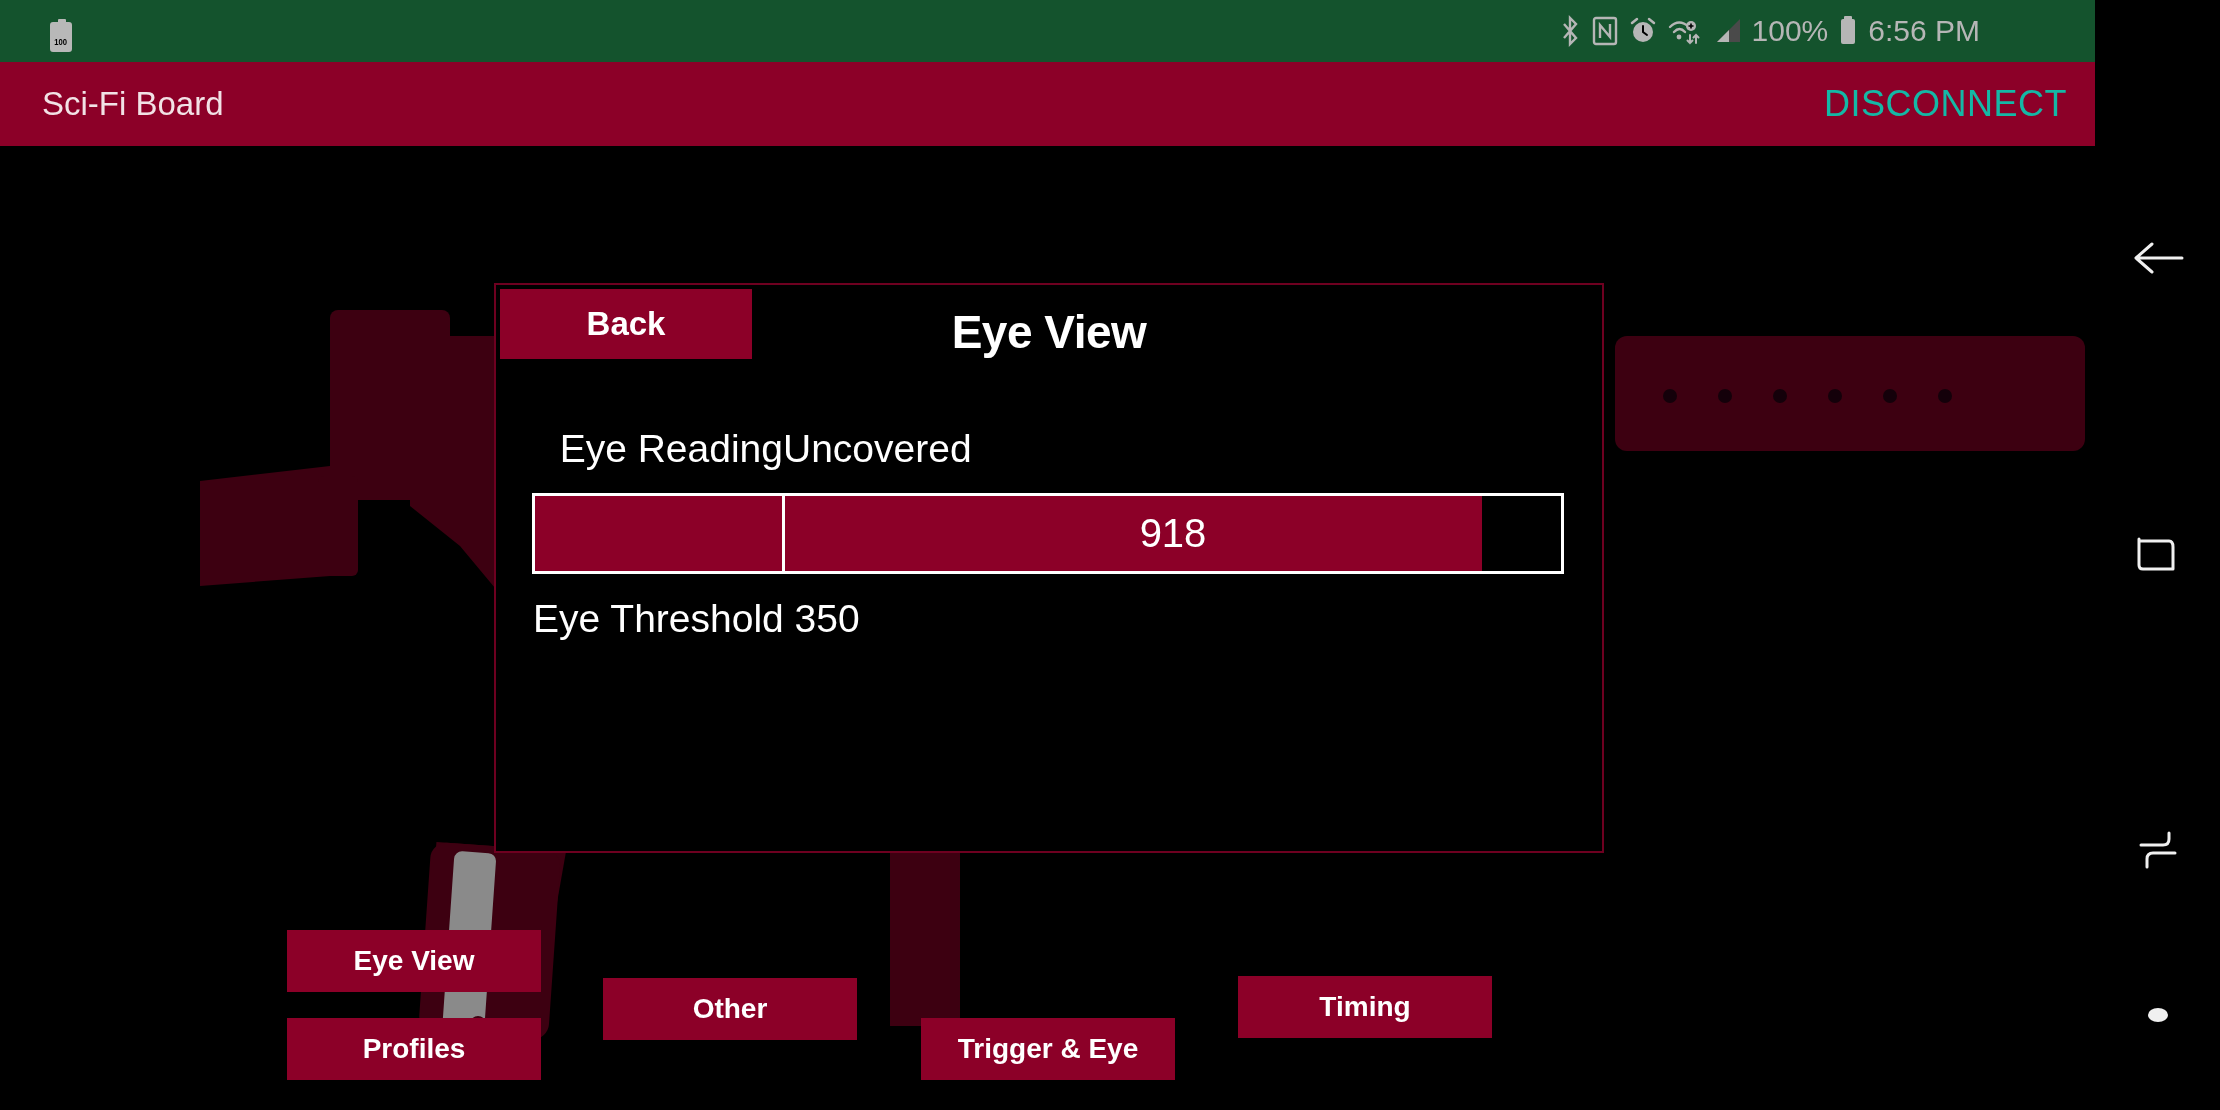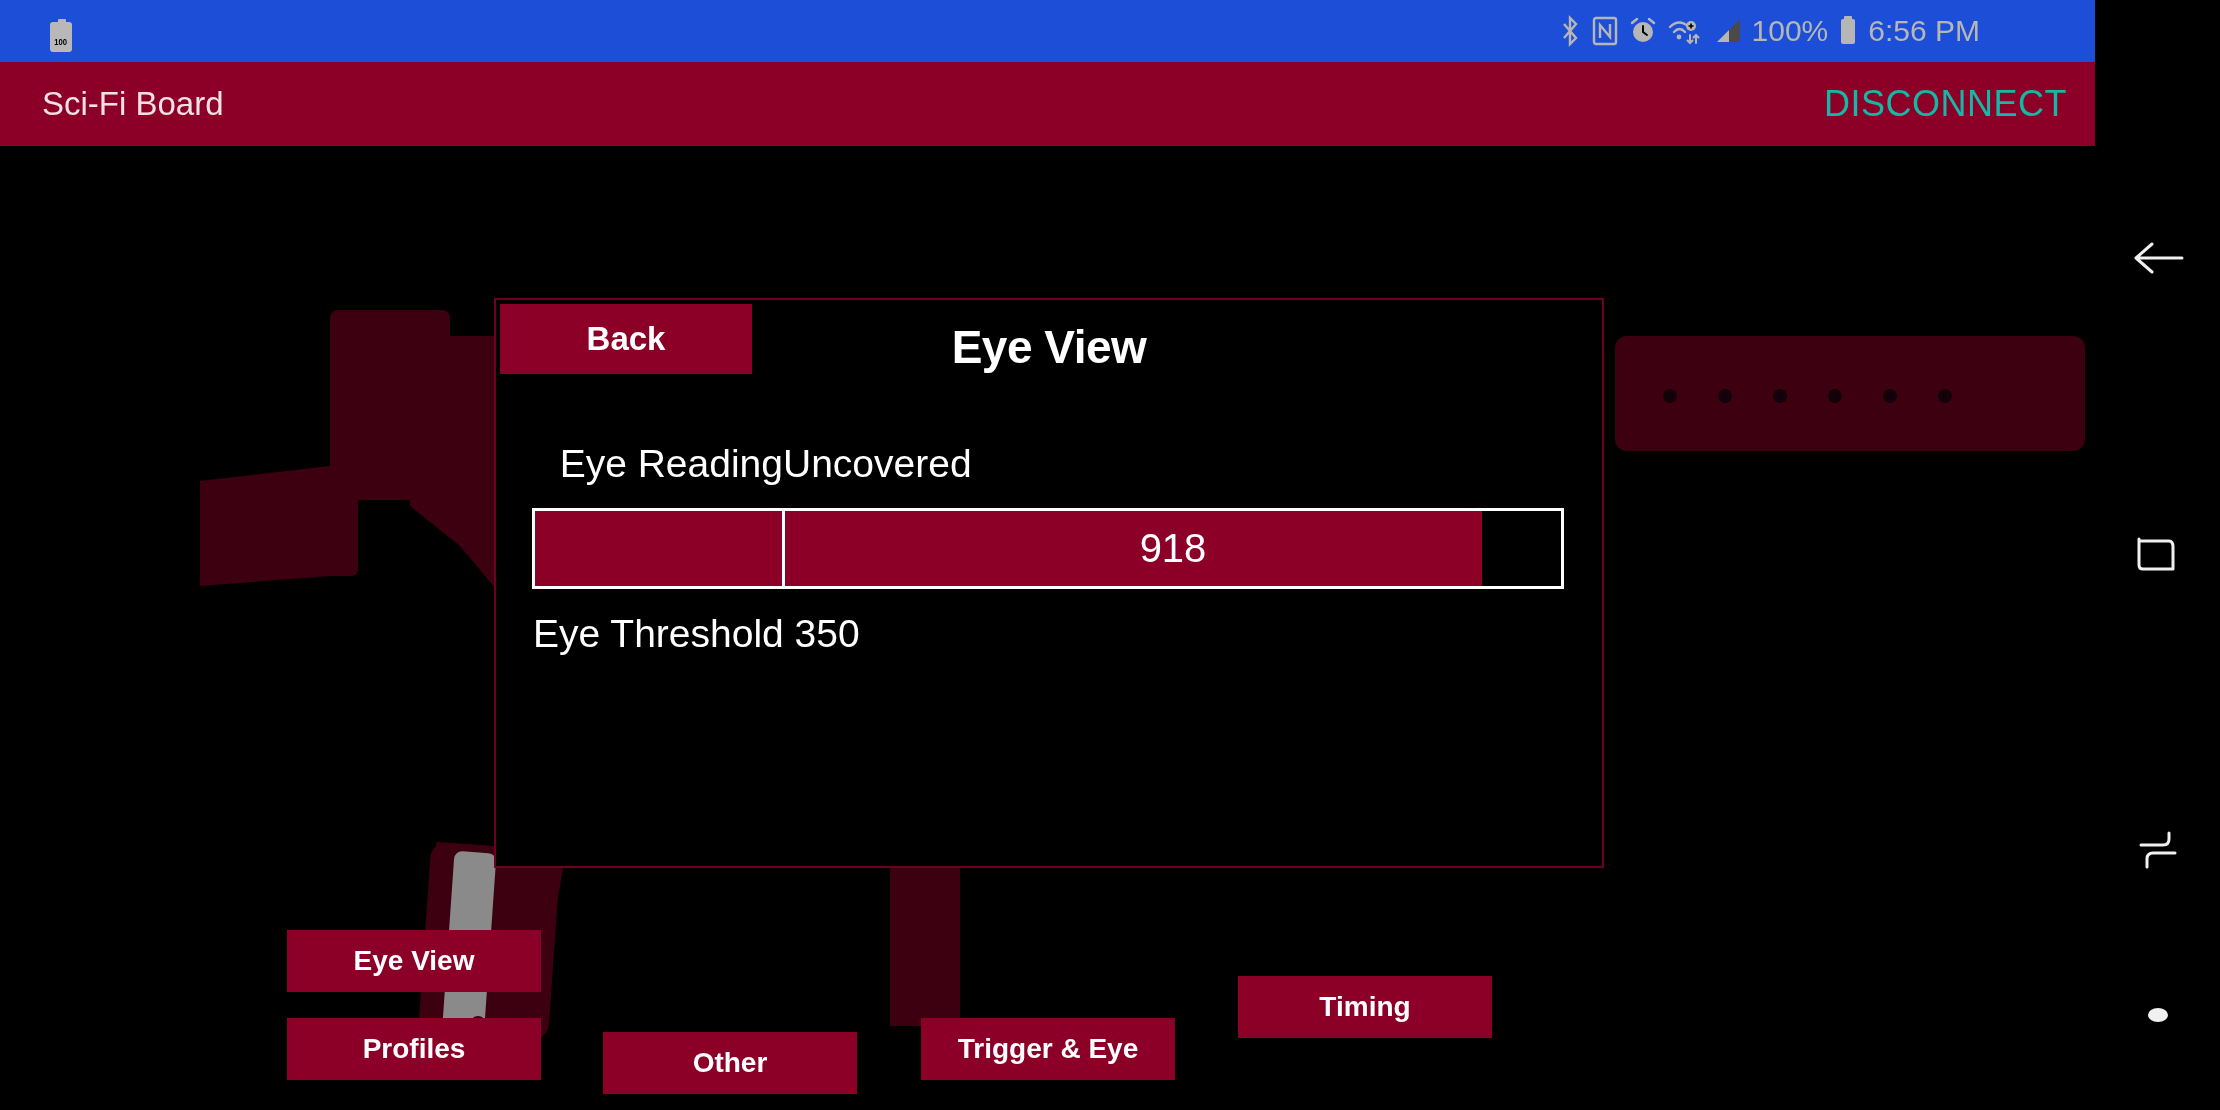--- a/index.html
+++ b/index.html
@@ -13,21 +13,21 @@
     position:relative;
     width:2220px; height:1110px;
     background:#000;
     overflow:hidden;
   }
 
   
   #status-bar {
     position:absolute; left:0; top:0;
     width:2095px; height:62px;
-    background:#1d4ed8;
+    background:#14532d;
     display:flex; align-items:center;
   }
   #status-left { position:absolute; left:50px; top:22px; }
   .batt-icon {
     width:22px; height:30px;
     border:2px solid #b8b8b8; border-radius:3px;
     position:relative;
     display:flex; align-items:flex-end; justify-content:center;
     background:#b8b8b8;
   }
@@ -76,21 +76,21 @@
   #bg-art {
     position:absolute; left:0; top:146px;
     width:2095px; height:964px;
     overflow:hidden;
     pointer-events:none;
   }
 
   
   #dialog {
     position:absolute;
-    left:494px; top:298px;
+    left:494px; top:283px;
     width:1110px; height:570px;
     background:#000;
     border:2px solid #6e0020;
   }
   #back-button {
     position:absolute; left:4px; top:4px;
     width:252px; height:70px;
     background:#8c0028;
     color:#fff; border:none;
     font-size:33px; font-weight:bold;
@@ -163,21 +163,21 @@
     position:absolute;
     background:#8c0028;
     color:#fff; border:none;
     font-size:28px; font-weight:bold;
     font-family:"Liberation Sans", sans-serif;
     display:flex; align-items:center; justify-content:center;
     cursor:pointer;
   }
   #btn-eye-view   { left:287px;  top:930px;  width:254px; height:62px; }
   #btn-profiles   { left:287px;  top:1018px; width:254px; height:62px;text-align:center; }
-  #btn-other      { left:603px;  top:1032px; width:254px; height:62px; }
+  #btn-other      { left:603px;  top:978px; width:254px; height:62px; }
   #btn-trigger    { left:921px;  top:1018px; width:254px; height:62px; }
   #btn-timing     { left:1238px; top:976px; width:254px; height:62px; }
   #btn-firing     { left:1556px; top:1018px; width:254px; height:62px; }
 
   
   #nav-rail {
     position:absolute; right:0; top:0;
     width:125px; height:1110px;
     background:#000;
   }

